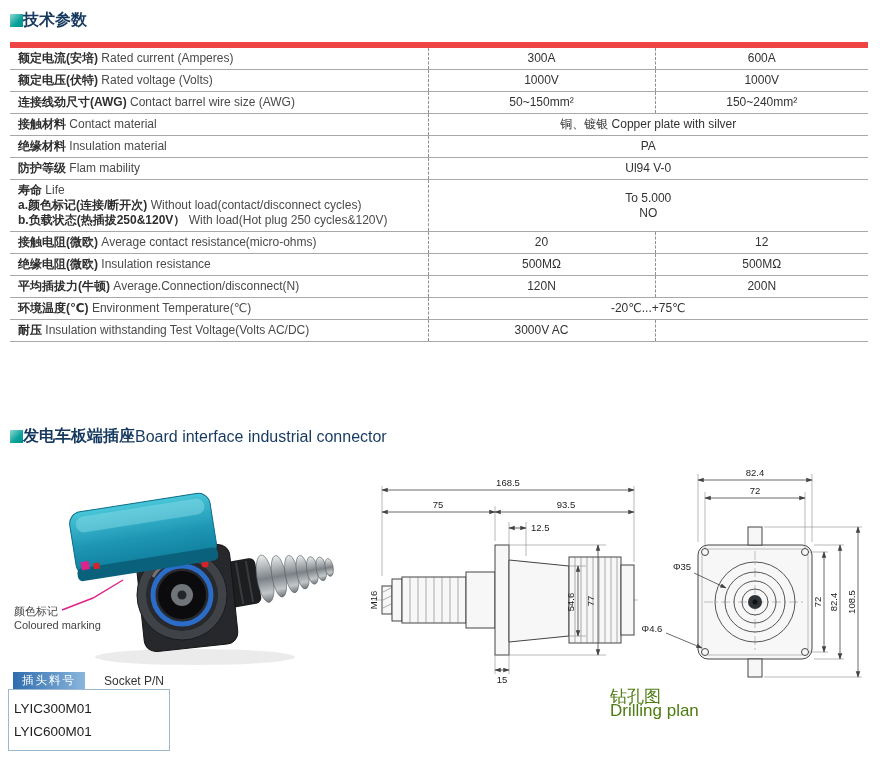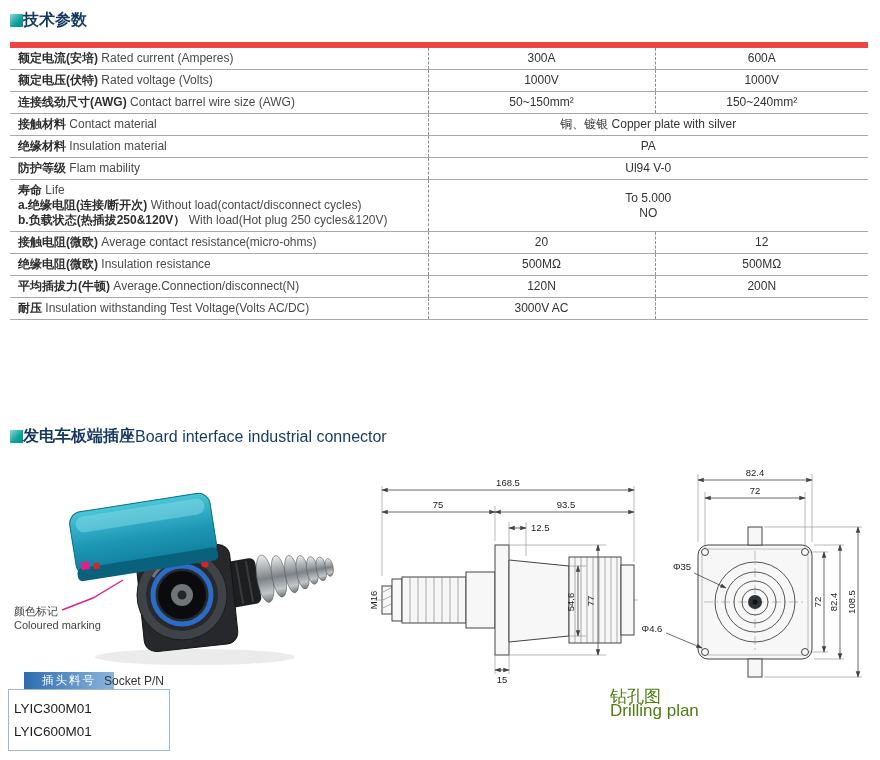--- a/index.html
+++ b/index.html
@@ -18,21 +18,21 @@
   table.params{position:absolute;left:10px;top:42px;width:858px;border-collapse:collapse;
     font-size:12px;color:#333;table-layout:fixed}
   .params td{border-bottom:1px solid #a8a8a8;padding:3px 8px;vertical-align:middle;line-height:15px}
   .params tr.first td{border-top:6px solid #ef4444}
   .params td.v{text-align:center;border-left:1px dashed #8f8f8f}
   .params .zh{font-weight:bold;color:#2e2e2e}
   .params .en{color:#4a4a4a}
 
   .marking{position:absolute;left:14px;top:604px;font-size:11px;color:#444;line-height:14px}
 
-  .badge{position:absolute;left:24px;top:672px;width:90px;height:17px;
+  .badge{position:absolute;left:13px;top:672px;width:72px;height:17px;
     background:linear-gradient(90deg,#2f6cae,#8ab6dc);color:#fff;font-size:11.5px;
     display:flex;align-items:center;justify-content:center;letter-spacing:2px}
   .socketpn{position:absolute;left:104px;top:674px;font-size:12px;color:#333}
   .partbox{position:absolute;left:8px;top:689px;width:162px;height:62px;
     border:1px solid #9db9cf;background:#fff}
   .parts{position:absolute;left:14px;top:697px;font-size:13.5px;color:#1d1d1d;line-height:23px}
 
   .photo{position:absolute;left:45px;top:492px}
   .side{position:absolute;left:370px;top:466px}
   .front{position:absolute;left:638px;top:466px}
@@ -85,21 +85,21 @@
       <td class="lbl"><span class="zh">绝缘材料</span> <span class="en">Insulation material</span></td>
       <td class="v" colspan="2">PA</td>
     </tr>
     <tr>
       <td class="lbl"><span class="zh">防护等级</span> <span class="en">Flam mability</span></td>
       <td class="v" colspan="2">Ul94 V-0</td>
     </tr>
     <tr>
       <td class="lbl">
         <div><span class="zh">寿命</span> <span class="en">Life</span></div>
-        <div><span class="zh">a.绝缘电阻(连接/断开次)</span> <span class="en">Without load(contact/disconnect cycles)</span></div>
+        <div><span class="zh">a.颜色标记(连接/断开次)</span> <span class="en">Without load(contact/disconnect cycles)</span></div>
         <div><span class="zh">b.负载状态(热插拔250&amp;120V）</span> <span class="en">With load(Hot plug 250 cycles&amp;120V)</span></div>
       </td>
       <td class="v" colspan="2">
         <div>To 5.000</div>
         <div>NO</div>
       </td>
     </tr>
     <tr>
       <td class="lbl"><span class="zh">接触电阻(微欧)</span> <span class="en">Average contact resistance(micro-ohms)</span></td>
       <td class="v">20</td>
@@ -107,20 +107,24 @@
     </tr>
     <tr>
       <td class="lbl"><span class="zh">绝缘电阻(微欧)</span> <span class="en">Insulation resistance</span></td>
       <td class="v">500MΩ</td>
       <td class="v">500MΩ</td>
     </tr>
     <tr>
       <td class="lbl"><span class="zh">平均插拔力(牛顿)</span> <span class="en">Average.Connection/disconnect(N)</span></td>
       <td class="v">120N</td>
       <td class="v">200N</td>
+    </tr>
+    <tr>
+      <td class="lbl"><span class="zh">环境温度(℃)</span> <span class="en">Environment Temperature(℃)</span></td>
+      <td class="v" colspan="2">-20℃...+75℃</td>
     </tr>
     <tr>
       <td class="lbl"><span class="zh">耐压</span> <span class="en">Insulation withstanding Test Voltage(Volts AC/DC)</span></td>
       <td class="v">3000V AC</td>
       <td class="v"></td>
     </tr>
   </tbody>
     </table>
 
   <div class="sec-title" id="title2">

